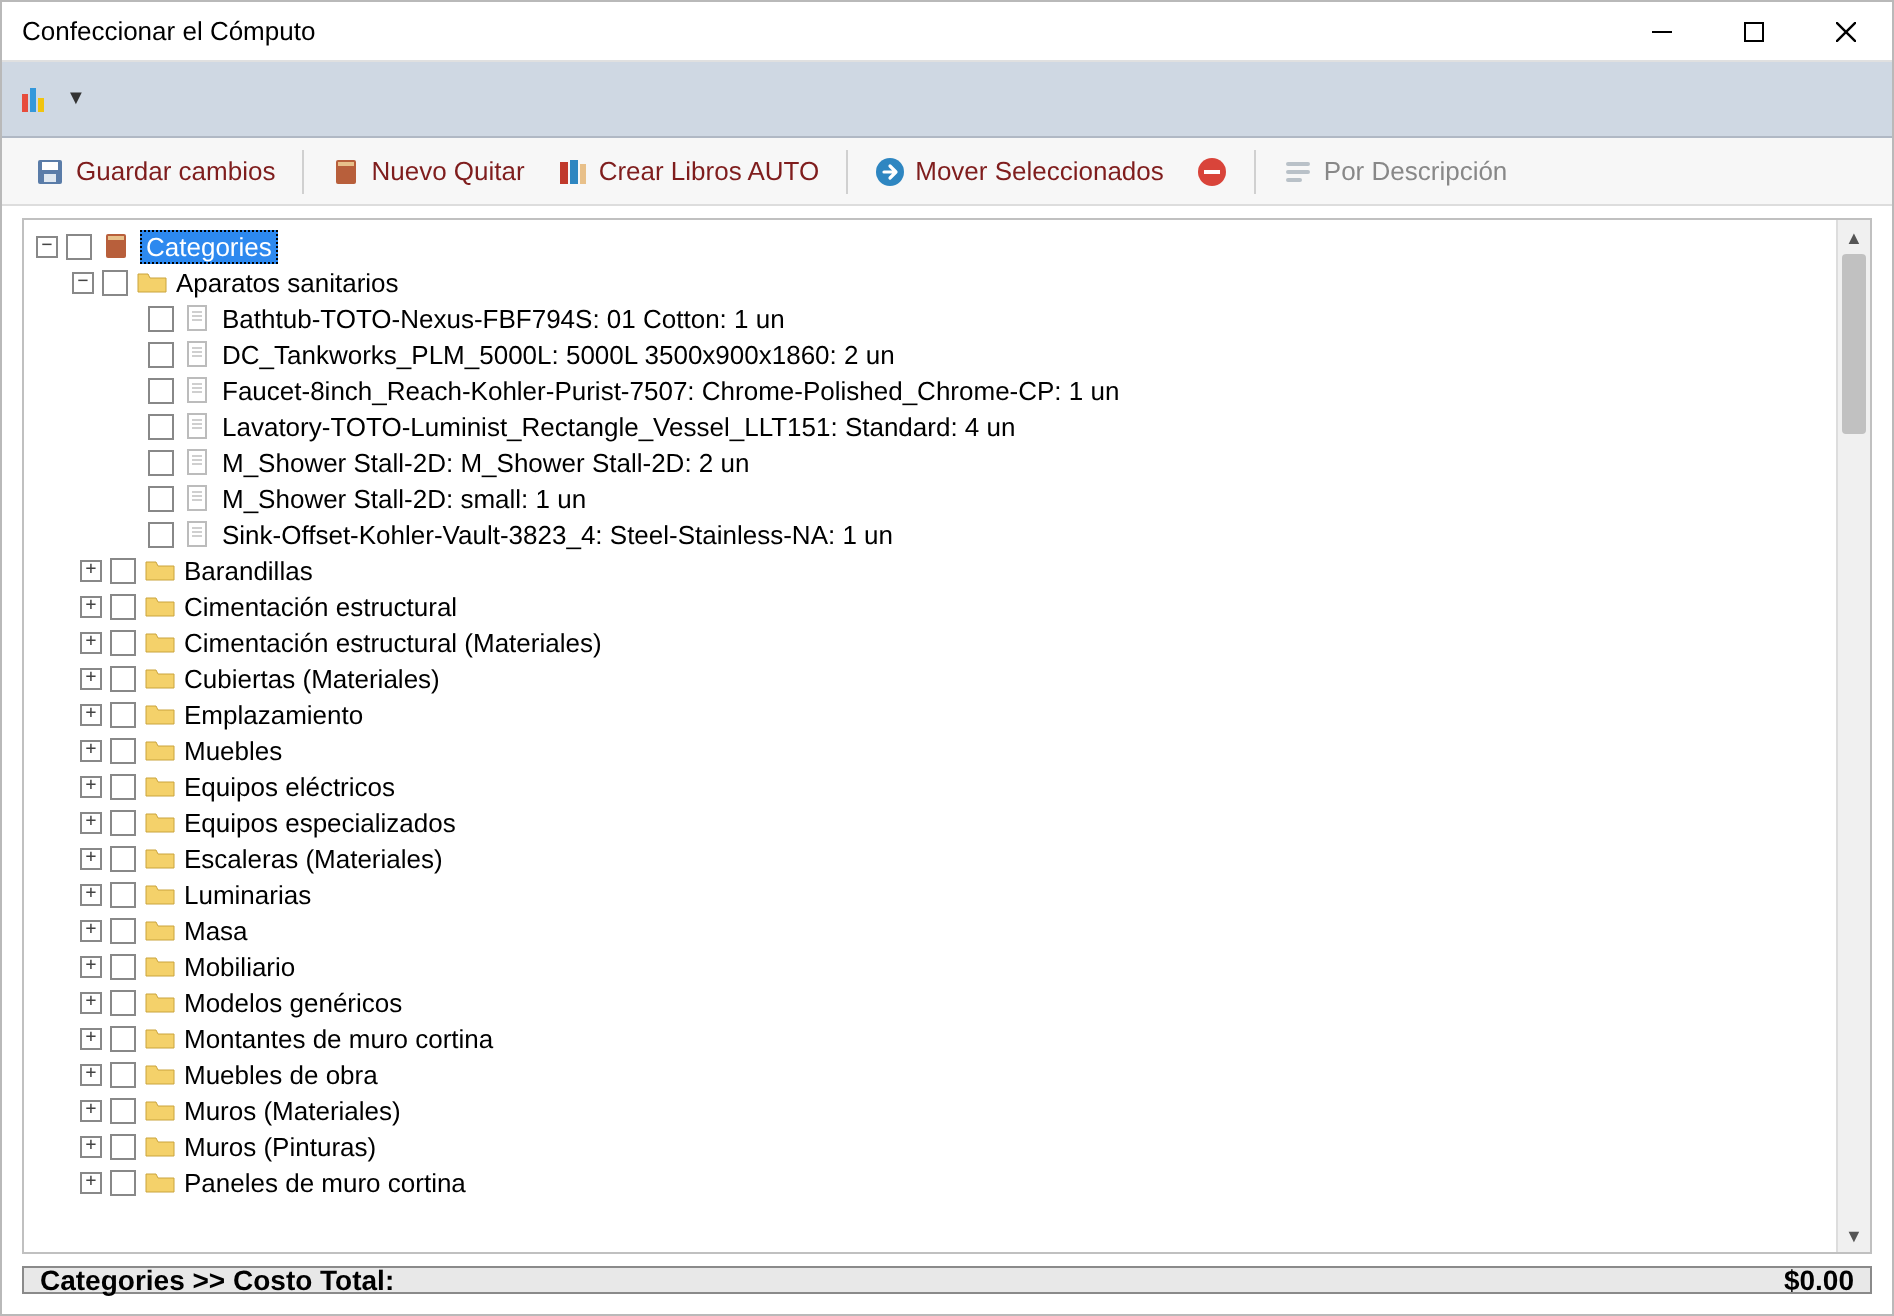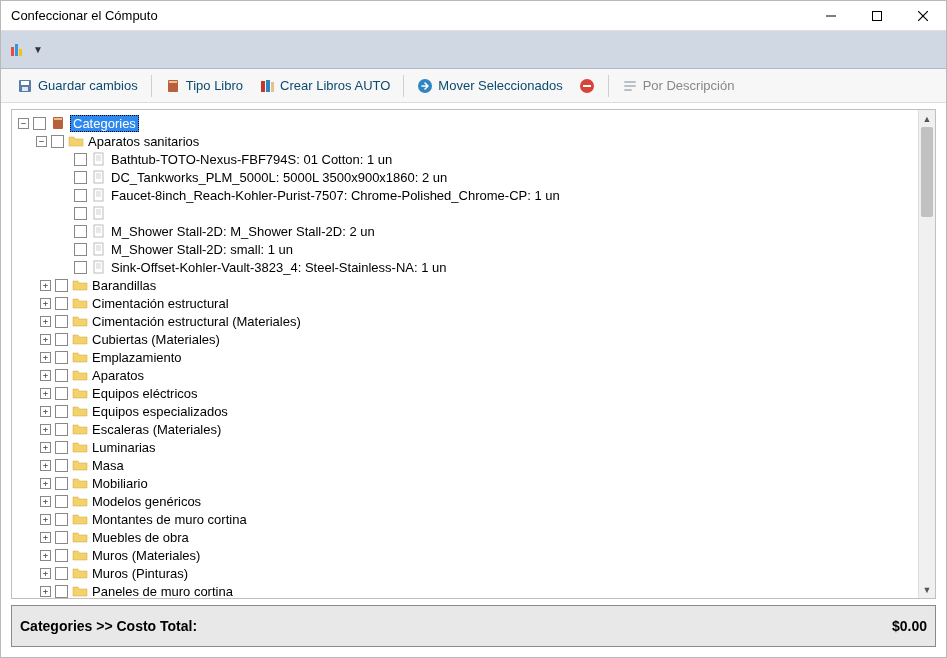--- a/index.html
+++ b/index.html
@@ -6,41 +6,41 @@
   html, body { margin: 0; padding: 0; font-family: "Segoe UI", Tahoma, sans-serif; font-size: 13px; color: #000; background: #fff; }
   .window { width: 947px; height: 658px; border: 1px solid #b9b9b9; display: flex; flex-direction: column; background: #fff; }
   .titlebar { height: 30px; background: #fff; display: flex; align-items: center; border-bottom: 1px solid #e0e0e0; }
   .titlebar-title { padding-left: 10px; font-size: 13px; flex: 1; }
   .win-buttons { display: flex; height: 100%; }
   .win-btn { width: 46px; display: flex; align-items: center; justify-content: center; cursor: default; }
   .appbar { height: 38px; background: #cfd8e3; display: flex; align-items: center; padding: 0 8px; gap: 6px; border-bottom: 1px solid #b0b8c4; }
   .appbar .app-icon { width: 16px; height: 16px; }
   .appbar .dropdown-caret { font-size: 10px; color: #333; padding: 2px; }
   .toolbar { height: 34px; background: #f7f7f7; display: flex; align-items: center; padding: 0 10px; gap: 4px; border-bottom: 1px solid #ddd; }
-  .tb-btn { display: flex; align-items: center; gap: 5px; padding: 3px 6px; border-radius: 3px; cursor: default; font-size: 13px; color: #0c4a6e; }
+  .tb-btn { display: flex; align-items: center; gap: 5px; padding: 3px 6px; border-radius: 3px; cursor: default; font-size: 13px; color: #7f1d1d; }
   .tb-btn.muted { color: #888; }
   .tb-sep { width: 1px; height: 22px; background: #d0d0d0; margin: 0 3px; }
   .tb-ico { width: 16px; height: 16px; display: inline-flex; align-items: center; justify-content: center; flex-shrink: 0; }
   .tree-wrap { flex: 1; position: relative; margin: 6px 10px; border: 1px solid #c0c0c0; background: #fff; overflow: hidden; display: flex; }
   .tree-scroll { flex: 1; overflow: auto; padding: 4px 6px; }
   .scrollbar { width: 17px; background: #f0f0f0; border-left: 1px solid #ddd; position: relative; }
   .scrollbar .arrow { height: 17px; display: flex; align-items: center; justify-content: center; font-size: 9px; color: #555; background: #f0f0f0; }
   .scrollbar .track { position: absolute; top: 17px; bottom: 17px; left: 0; right: 0; }
   .scrollbar .thumb { position: absolute; top: 0; left: 2px; right: 2px; height: 90px; background: #c1c1c1; border-radius: 2px; }
   .tnode { display: flex; align-items: center; height: 18px; white-space: nowrap; }
   .tnode.l0 { margin-left: 0; }
   .tnode.l1 { margin-left: 18px; }
   .tnode.l2 { margin-left: 56px; align-items: center; }
   .tnode.c1 { margin-left: 22px; }
   .exp { width: 11px; height: 11px; border: 1px solid #888; display: inline-flex; align-items: center; justify-content: center; font-size: 9px; line-height: 1; color: #444; margin-right: 4px; background: #fff; flex-shrink: 0; font-family: monospace; }
   .chk { width: 13px; height: 13px; border: 1px solid #888; background: #fff; margin-right: 4px; flex-shrink: 0; }
   .folder-ico, .book-ico, .file-ico { width: 16px; height: 16px; margin-right: 4px; flex-shrink: 0; display: inline-block; }
   .node-label { font-size: 13px; }
   .node-label.sel { background: #2d89ef; color: #fff; padding: 0 2px; border: 1px dotted #000; }
-  .statusbar { height: 42px; margin: 0 10px 10px 10px; border: 1px solid #8a8a8a; background: #e8e8e8; display: flex; align-items: center; padding: 0 8px; font-weight: bold; font-size: 14px; }
+  .statusbar { height: 14px; margin: 0 10px 10px 10px; border: 1px solid #8a8a8a; background: #e8e8e8; display: flex; align-items: center; padding: 0 8px; font-weight: bold; font-size: 14px; }
   .statusbar .path { flex: 1; }
 
   
   svg { display: block; }
 </style>
 </head>
 <body>
 
 <div class="window">
 
@@ -89,21 +89,21 @@
       <span>Guardar cambios</span>
     </div>
     <div class="tb-sep"></div>
     <div class="tb-btn">
       <span class="tb-ico">
         <svg width="16" height="16">
             <rect x="3" y="2" width="10" height="12" fill="#b85f3b" rx="1"></rect>
             <rect x="4" y="3" width="8" height="2" fill="#e8c08a"></rect>
           </svg>
       </span>
-      <span>Tipo Libro</span>
+      <span>Nuevo Quitar</span>
     </div>
     <div class="tb-btn">
       <span class="tb-ico">
         <svg width="16" height="16">
             <rect x="2" y="3" width="4" height="11" fill="#c0392b"></rect>
             <rect x="7" y="2" width="4" height="12" fill="#2e86c1"></rect>
             <rect x="12" y="4" width="3" height="10" fill="#e8c08a"></rect>
           </svg>
       </span>
       <span>Crear Libros AUTO</span>
@@ -195,20 +195,21 @@
             <span class="node-label">Faucet-8inch_Reach-Kohler-Purist-7507: Chrome-Polished_Chrome-CP: 1 un</span>
           </div>
           <div class="tnode l2">
             <span class="chk"></span>
             <span class="file-ico">
               <svg width="16" height="16">
                 <rect x="3" y="2" width="9" height="12" fill="#fff" stroke="#bcbcbc"></rect>
                 <path d="M5 5h5M5 7h5M5 9h5" stroke="#cfcfcf" stroke-width="1"></path>
               </svg>
             </span>
+            <span class="node-label">Lavatory-TOTO-Luminist_Rectangle_Vessel_LLT151: Standard: 4 un</span>
           </div>
           <div class="tnode l2">
             <span class="chk"></span>
             <span class="file-ico">
               <svg width="16" height="16">
                 <rect x="3" y="2" width="9" height="12" fill="#fff" stroke="#bcbcbc"></rect>
                 <path d="M5 5h5M5 7h5M5 9h5" stroke="#cfcfcf" stroke-width="1"></path>
               </svg>
             </span>
             <span class="node-label">M_Shower Stall-2D: M_Shower Stall-2D: 2 un</span>
@@ -287,21 +288,21 @@
             <span class="node-label">Emplazamiento</span>
           </div>
           <div class="tnode c1">
             <span class="exp">+</span>
             <span class="chk"></span>
             <span class="folder-ico">
               <svg width="16" height="16">
                 <path d="M1 4h5l1 2h8v7H1z" fill="#f4d16a" stroke="#caa43c" stroke-width="0.5"></path>
               </svg>
             </span>
-            <span class="node-label">Aparatos</span>
+            <span class="node-label">Muebles</span>
           </div>
           <div class="tnode c1">
             <span class="exp">+</span>
             <span class="chk"></span>
             <span class="folder-ico">
               <svg width="16" height="16">
                 <path d="M1 4h5l1 2h8v7H1z" fill="#f4d16a" stroke="#caa43c" stroke-width="0.5"></path>
               </svg>
             </span>
             <span class="node-label">Equipos eléctricos</span>

